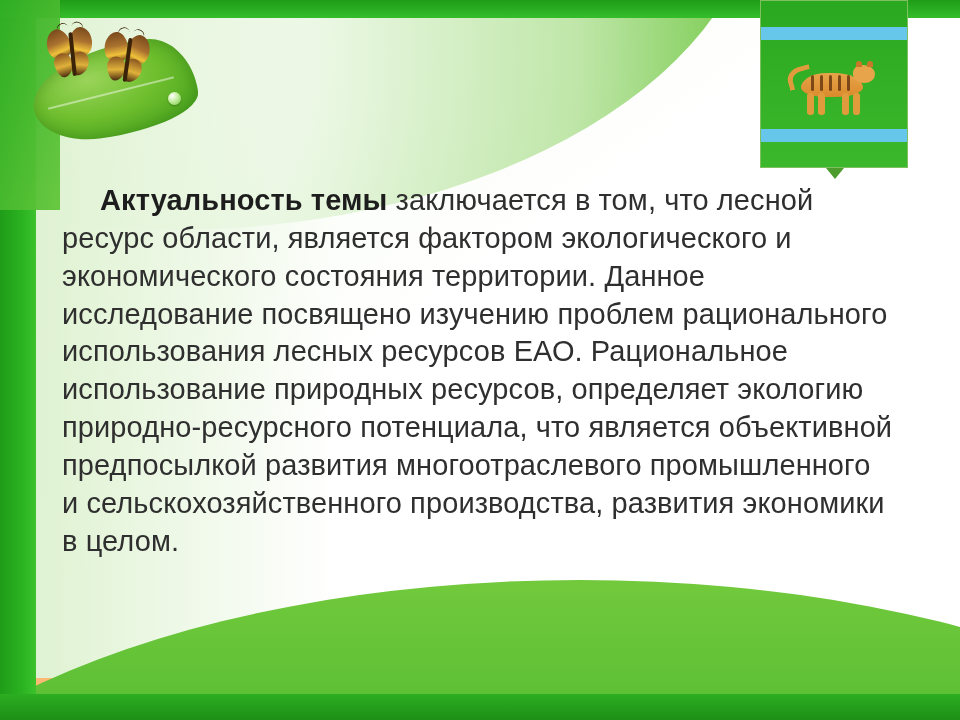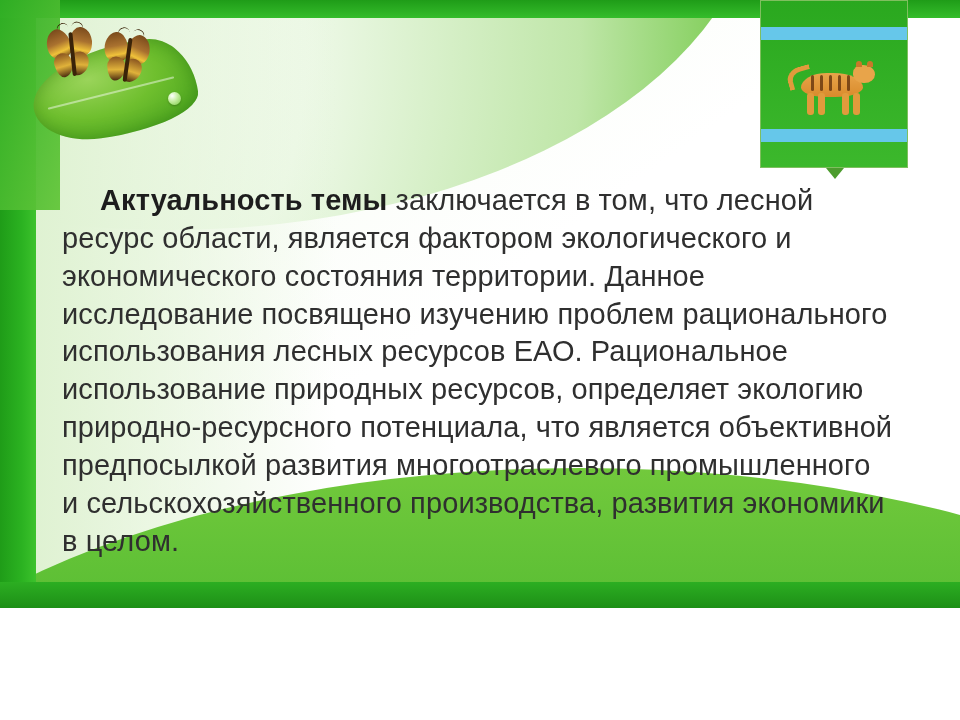--- a/index.html
+++ b/index.html
@@ -8,21 +8,21 @@
   }
   body {
     width: 960px;
     height: 720px;
     font-family: "Liberation Sans", sans-serif;
     overflow: hidden;
   }
   #slide {
     position: relative;
     width: 960px;
-    height: 608px;
+    height: 720px;
     background: #fdba74;
     overflow: hidden;
   }
 
   
   .bg-left-band {
     position: absolute;
     left: 0;
     top: 0;
     width: 36px;

